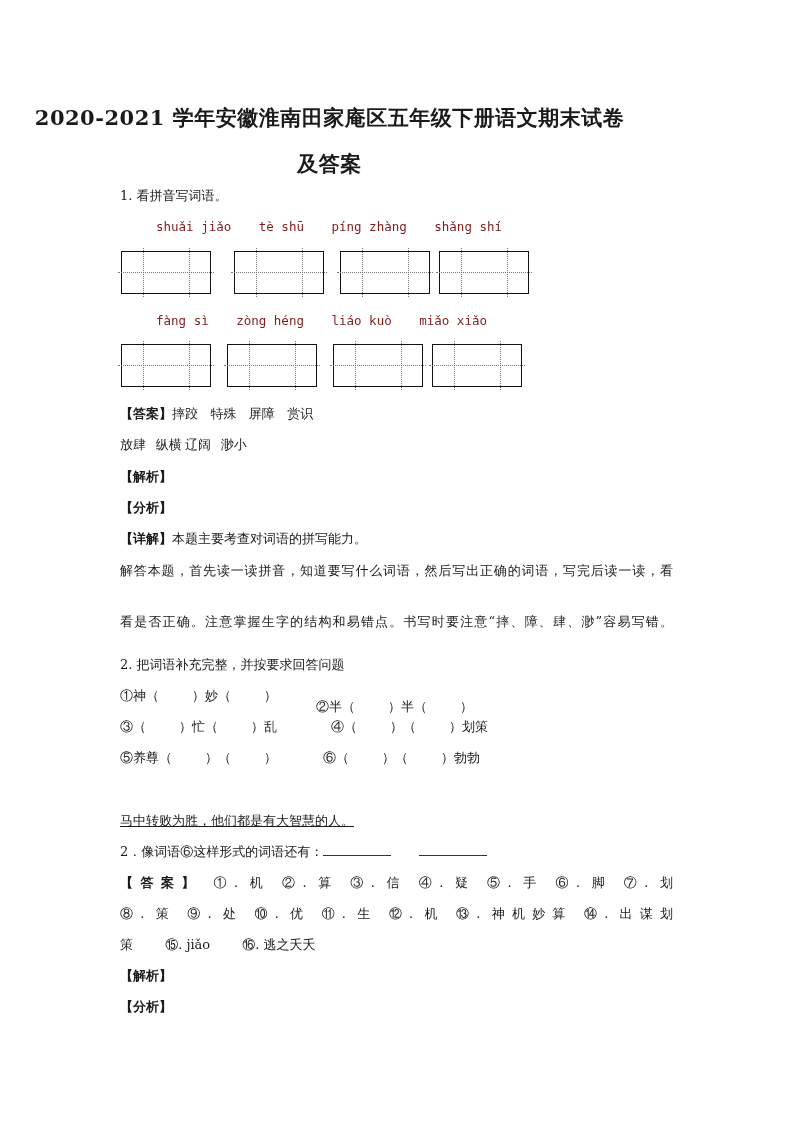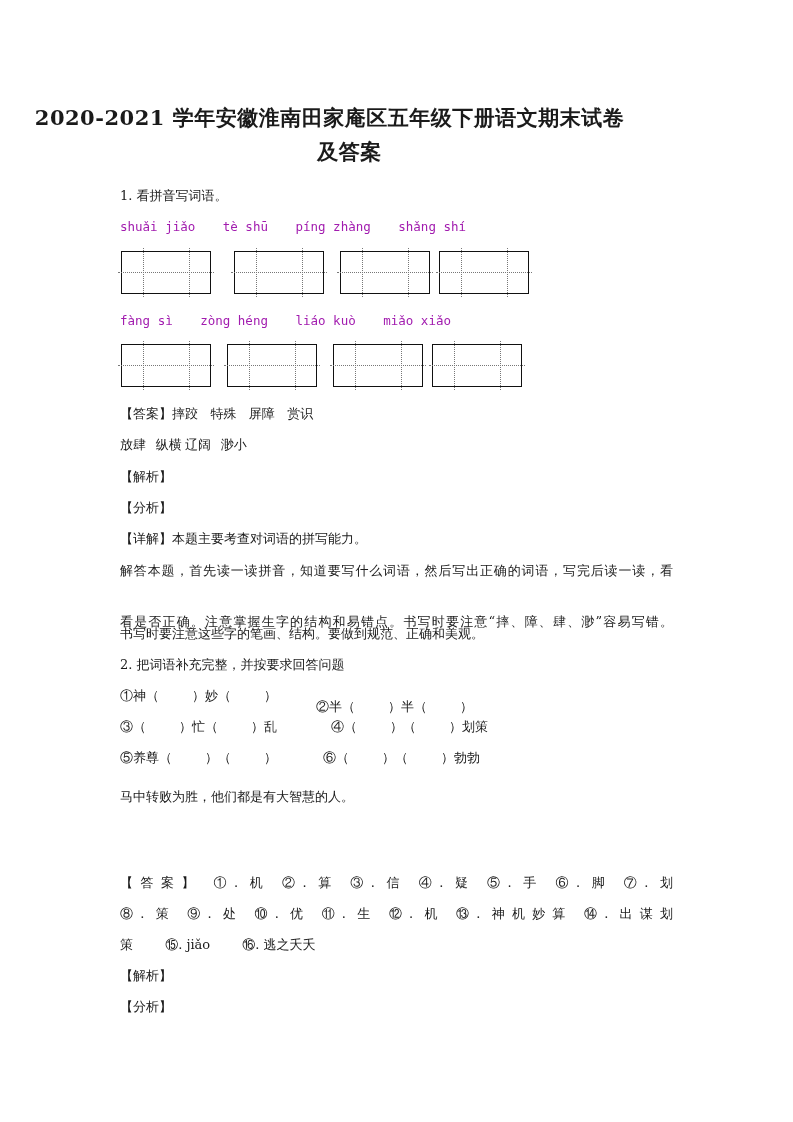--- a/index.html
+++ b/index.html
@@ -2,33 +2,33 @@
 <html><head>
   <meta charset="utf-8">
   <style>
     html, body { margin: 0; padding: 0; background: #ffffff; }
     body { width: 793px; height: 1122px; position: relative; overflow: hidden;
       font-family: "DejaVu Serif", "Liberation Serif", serif; color: #1a1a1a; }
     .page { position: absolute; left: 0; top: 0; width: 793px; height: 1122px; }
     .title { position: absolute; left: 0; width: 659px; text-align: center;
       font-weight: bold; font-size: 21px; letter-spacing: 0.5px; }
     .title.l1 { top: 104px; }
-    .title.l2 { top: 138px; padding-left: 20px; }
+    .title.l2 { top: 150px; }
     .line { position: absolute; left: 120px; font-size: 13px; white-space: nowrap; }
-    .pinyin { font-family: "DejaVu Sans Mono", "Liberation Mono", monospace; font-size: 12.5px; color: #a21caf; }
+    .pinyin { font-family: "DejaVu Sans Mono", "Liberation Mono", monospace; font-size: 12.5px; color: #7f1d1d; margin-left: 36px; }
     .pinyin span { margin-right: 20px; }
     .grid-row { position: absolute; left: 121px; height: 45px; }
     .tzg { position: absolute; top: 0; width: 90px; height: 43px; border: 1.5px solid #111; box-sizing: border-box; }
     .tzg .h { position: absolute; left: -4px; right: -4px; top: 20px; border-top: 1.5px dotted #777; }
     .tzg .v1 { position: absolute; top: -4px; bottom: -4px; left: 21px; border-left: 1.5px dotted #777; }
     .tzg .v2 { position: absolute; top: -4px; bottom: -4px; left: 67px; border-left: 1.5px dotted #777; }
     .justify { width: 553px; text-align: justify; text-align-last: justify; }
     .gap { display: inline-block; }
     .blank { display: inline-block; border-bottom: 1px solid #333; height: 12px; vertical-align: baseline; }
-    .bold { font-weight: normal; }
+    .bold { font-weight: bold; }
   </style>
 </head>
 <body>
 
 <div class="page">
 
   <div class="title l1">2020-2021 学年安徽淮南田家庵区五年级下册语文期末试卷</div>
   <div class="title l2">及答案</div>
 
   <div class="line" style="top:187px;">1.  看拼音写词语。</div>
@@ -100,32 +100,34 @@
 
   <div class="line bold" style="top:468px;">【解析】</div>
   <div class="line bold" style="top:499px;">【分析】</div>
 
   <div class="line" style="top:530px;">
     <span class="bold">【详解】</span><span>本题主要考查对词语的拼写能力。</span>
   </div>
 
   <div class="line justify" style="top:562px;">解答本题，首先读一读拼音，知道要写什么词语，然后写出正确的词语，写完后读一读，看</div>
   <div class="line justify" style="top:593px;margin-top:20px;">看是否正确。注意掌握生字的结构和易错点。书写时要注意“摔、障、肆、渺”容易写错。</div>
-  <div class="line" style="top:625px;">书写时要注意这些字的笔画、结构。要做到规范、正确和美观。</div>
 
   <div class="line" style="top:656px;">2.  把词语补充完整，并按要求回答问题</div>
 
   <div class="line" style="top:687px; white-space:pre;">①神（        ）妙（        ）</div>
   <div class="line" style="top:698px; left:316px; white-space:pre;text-align:center;">②半（        ）半（        ）</div>
   <div class="line" style="top:718px; white-space:pre;">③（        ）忙（        ）乱</div>
   <div class="line" style="top:718px; left:331px; white-space:pre;">④（        ）（        ）划策</div>
   <div class="line" style="top:749px; white-space:pre;">⑤养尊（        ）（        ）</div>
   <div class="line" style="top:749px; left:323px; white-space:pre;">⑥（        ）（        ）勃勃</div>
 
-  <div class="line" style="top:788px;">马中转败为胜，他们都是有大智慧的人。</div>
+  <div class="line" style="top:812px;text-decoration:underline;">马中转败为胜，他们都是有大智慧的人。</div>
+  <div class="line" style="top:843px;">
+    <span>2．像词语⑥这样形式的词语还有：</span><span class="blank" style="width:68px;"></span><span class="gap" style="width:28px;"></span><span class="blank" style="width:68px;"></span>
+  </div>
 
   <div class="line justify" style="top:874px;">
     <span class="bold">【答案】</span>
     <span>①. 机</span>
     <span>②. 算</span>
     <span>③. 信</span>
     <span>④. 疑</span>
     <span>⑤. 手</span>
     <span>⑥. 脚</span>
     <span>⑦. 划</span>

